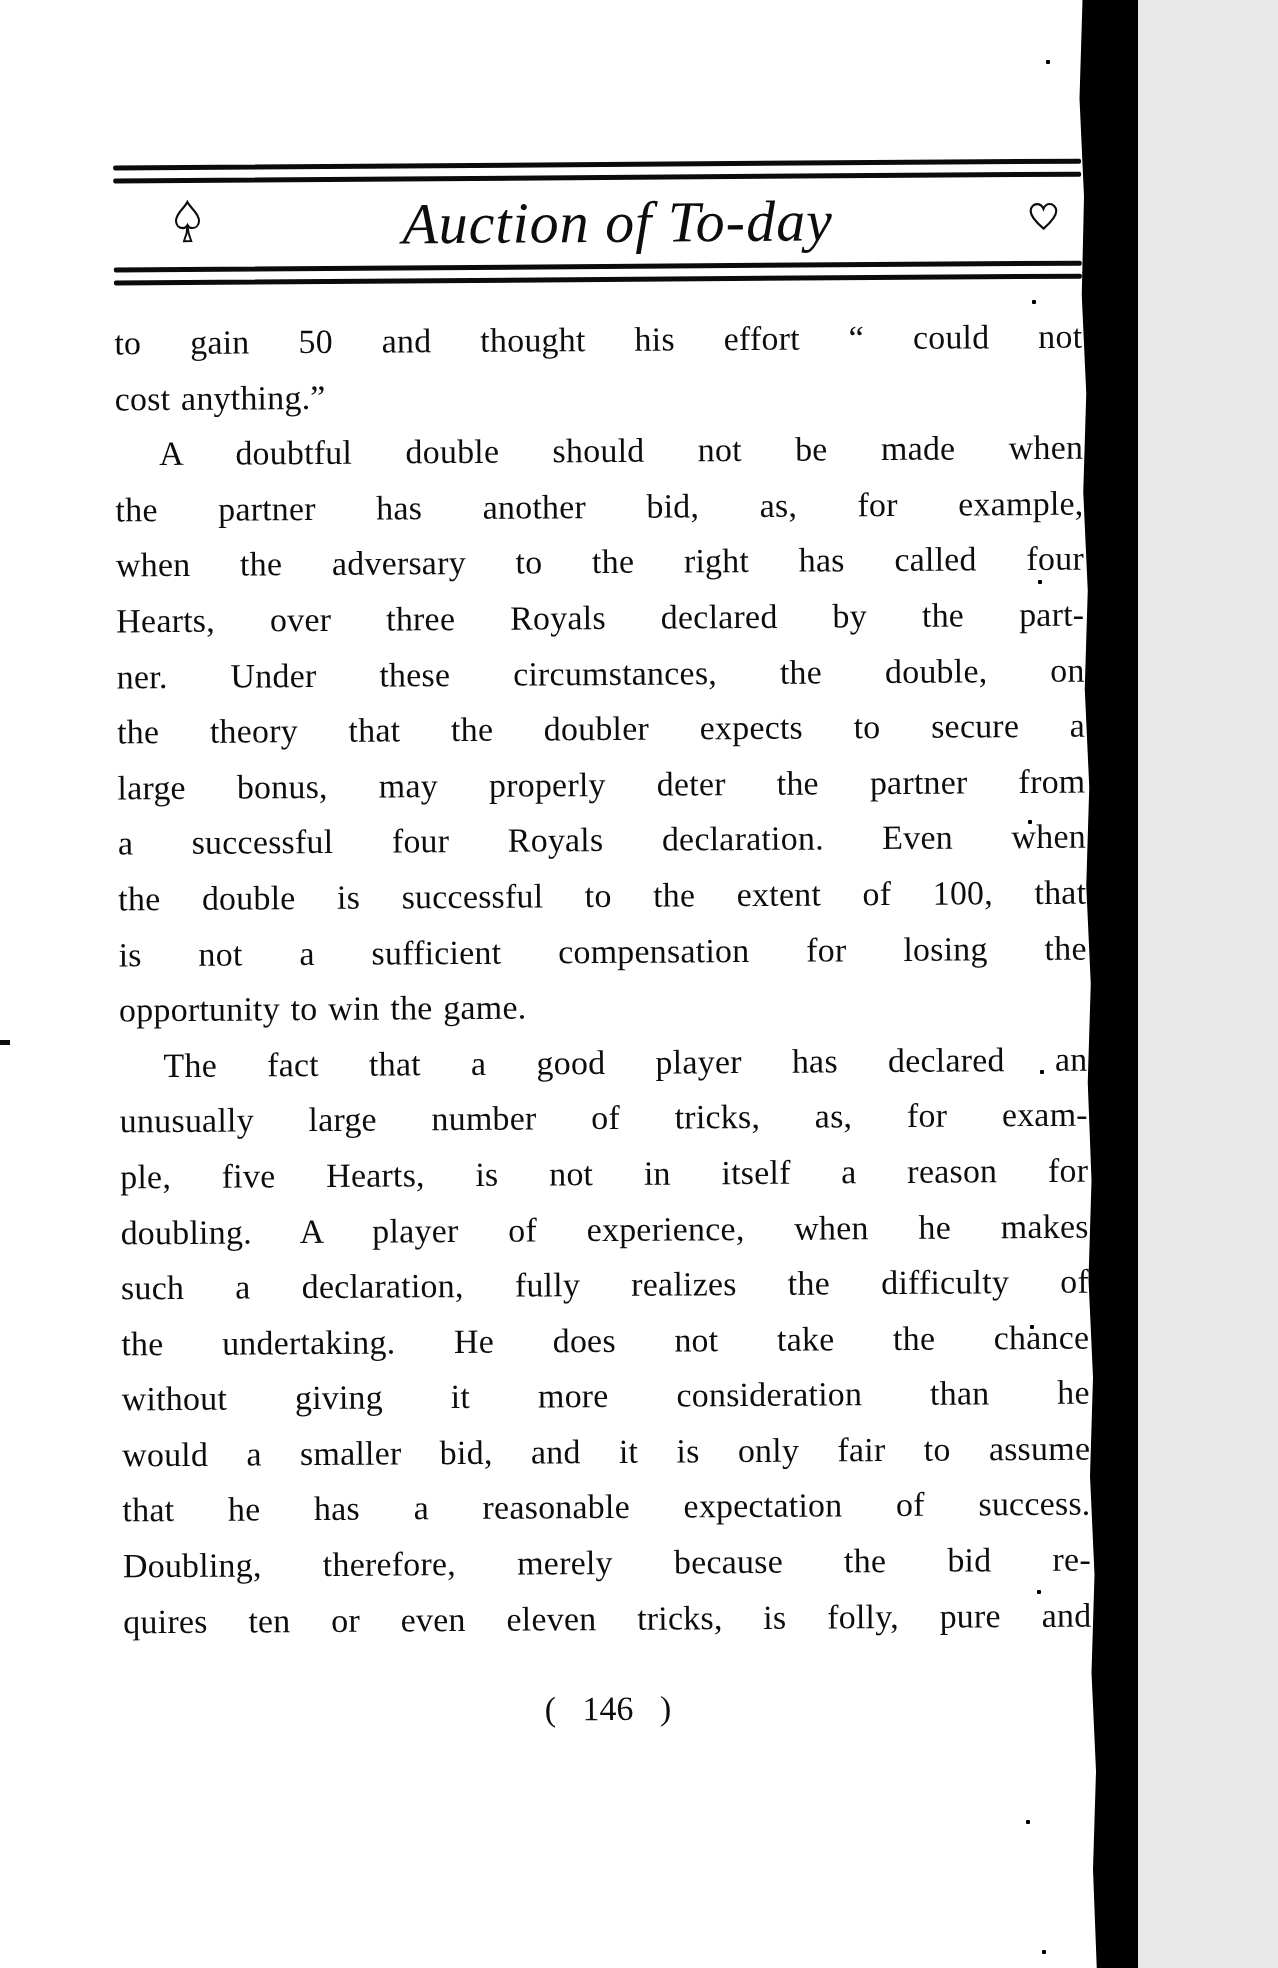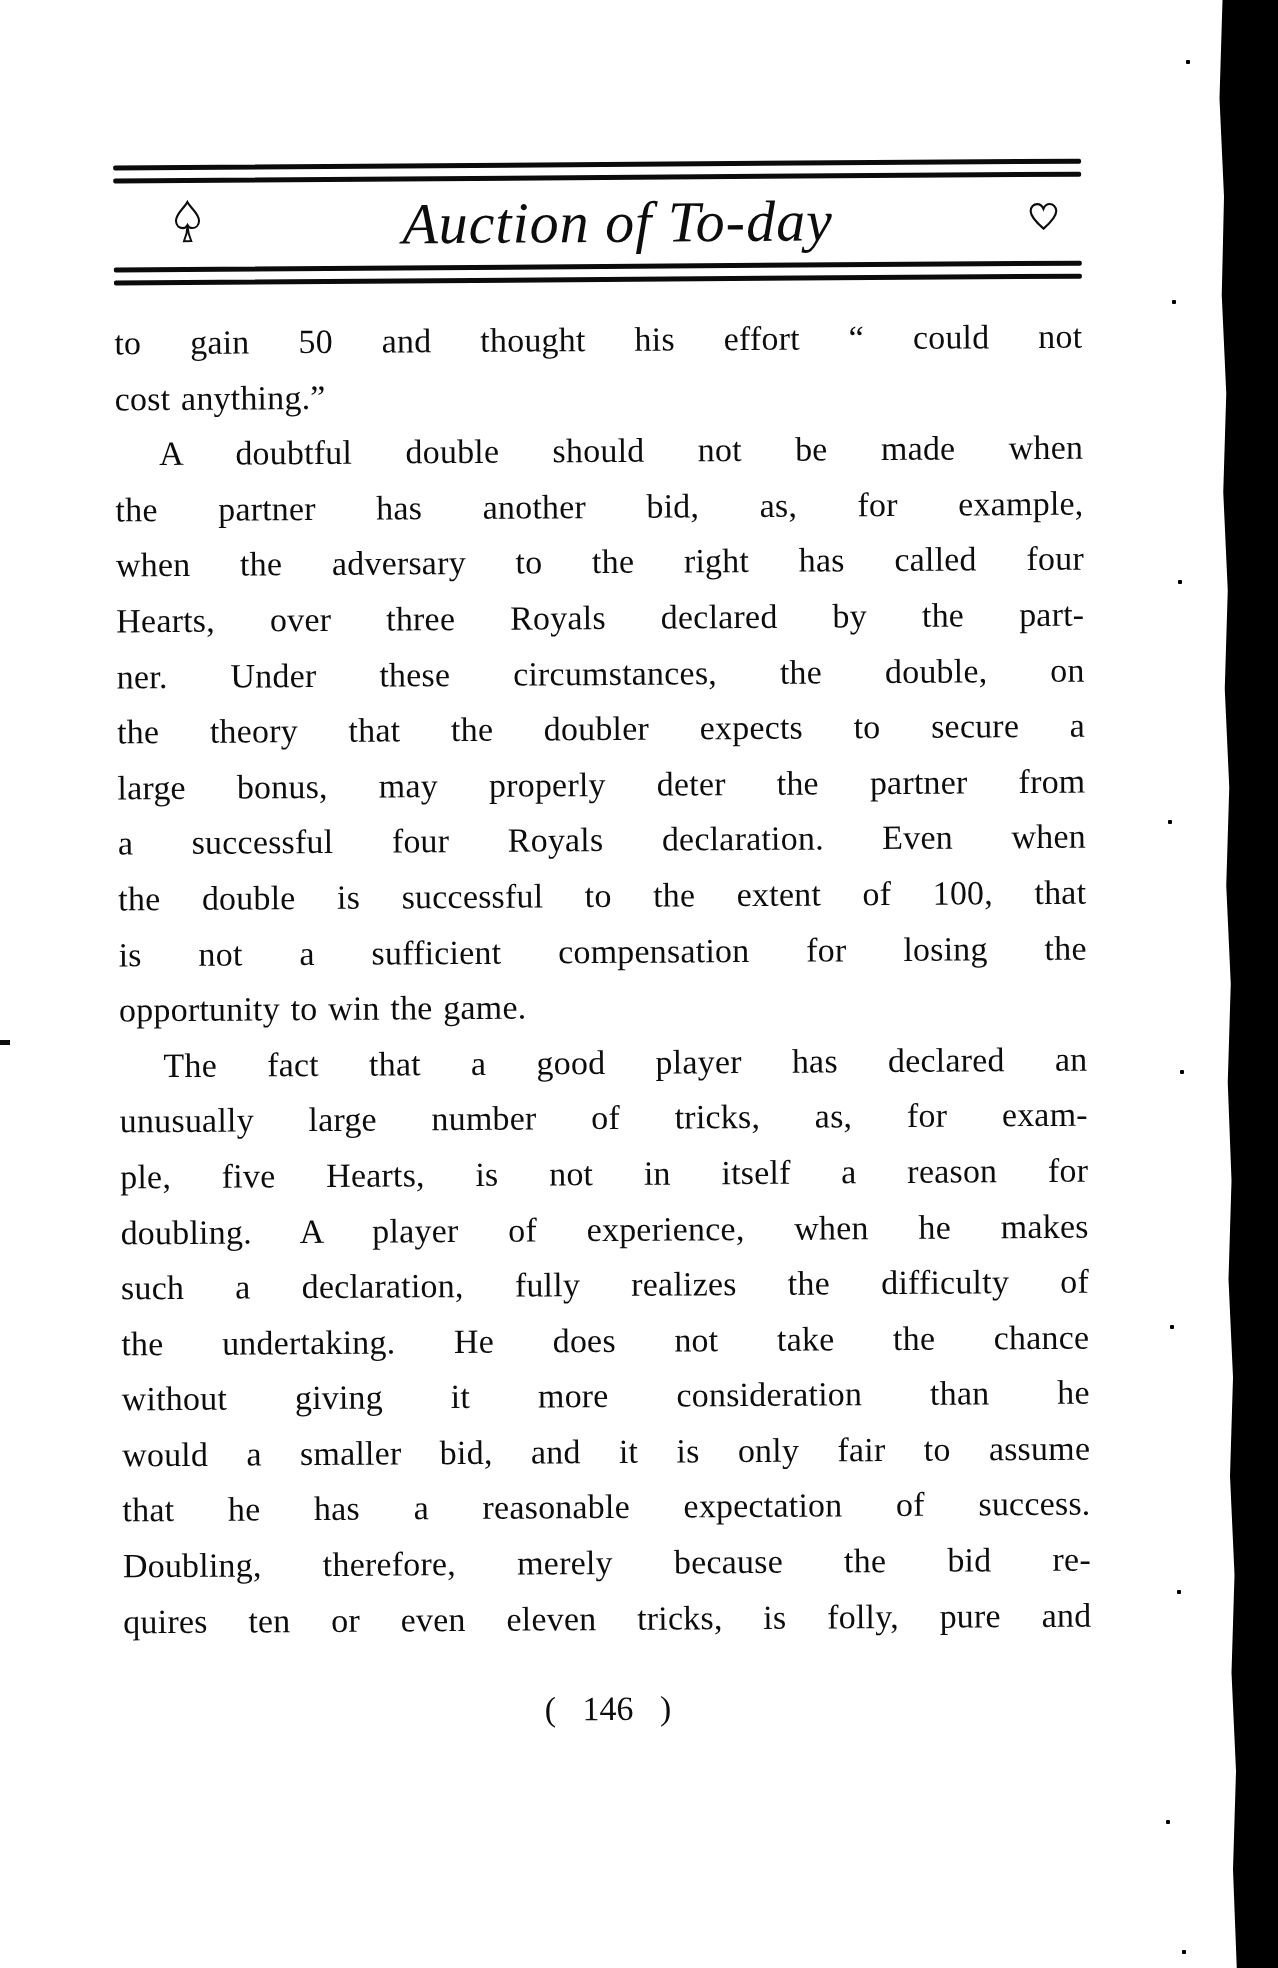--- a/index.html
+++ b/index.html
@@ -1,17 +1,17 @@
 <!DOCTYPE html>
 <html><head>
 <meta charset="utf-8">
 <style>
   html,body { margin:0; padding:0; background:#e8e8e8; }
   .page {
-    position:relative; width:1278px; height:1968px;
+    position:relative; width:1138px; height:1968px;
     background:#ffffff; overflow:hidden;
     font-family:"Liberation Serif", serif; color:#0d0d0d;
   }
   
   .scan-band {
     position:absolute; top:0; right:0; width:75px; height:100%;
     background:#000;
     clip-path: polygon(100% 0,100% 100%,45% 100%,40% 95%,44% 90%,38% 85%,42% 80%,36% 75%,40% 70%,34% 65%,38% 60%,33% 55%,37% 50%,31% 45%,35% 40%,29% 35%,33% 30%,27% 25%,31% 20%,25% 15%,28% 10%,22% 5%,26% 0);
   }
   .speck { position:absolute; width:4px; height:4px; background:#000; border-radius:1px;

